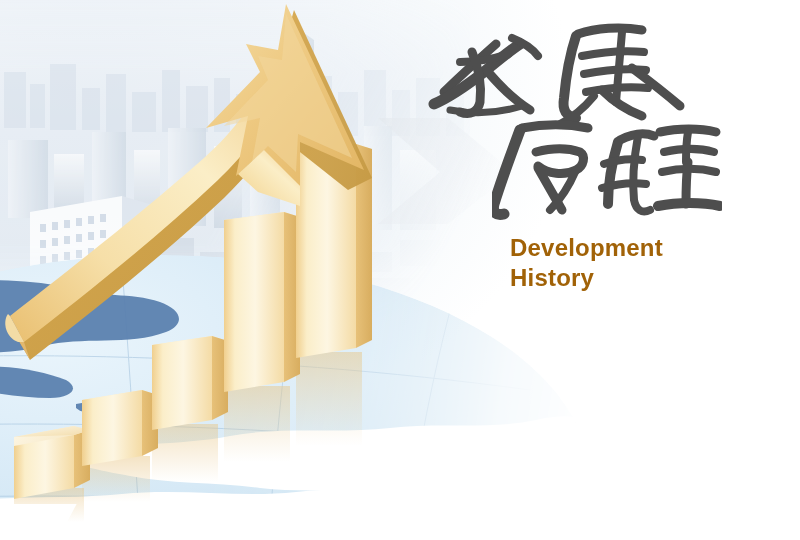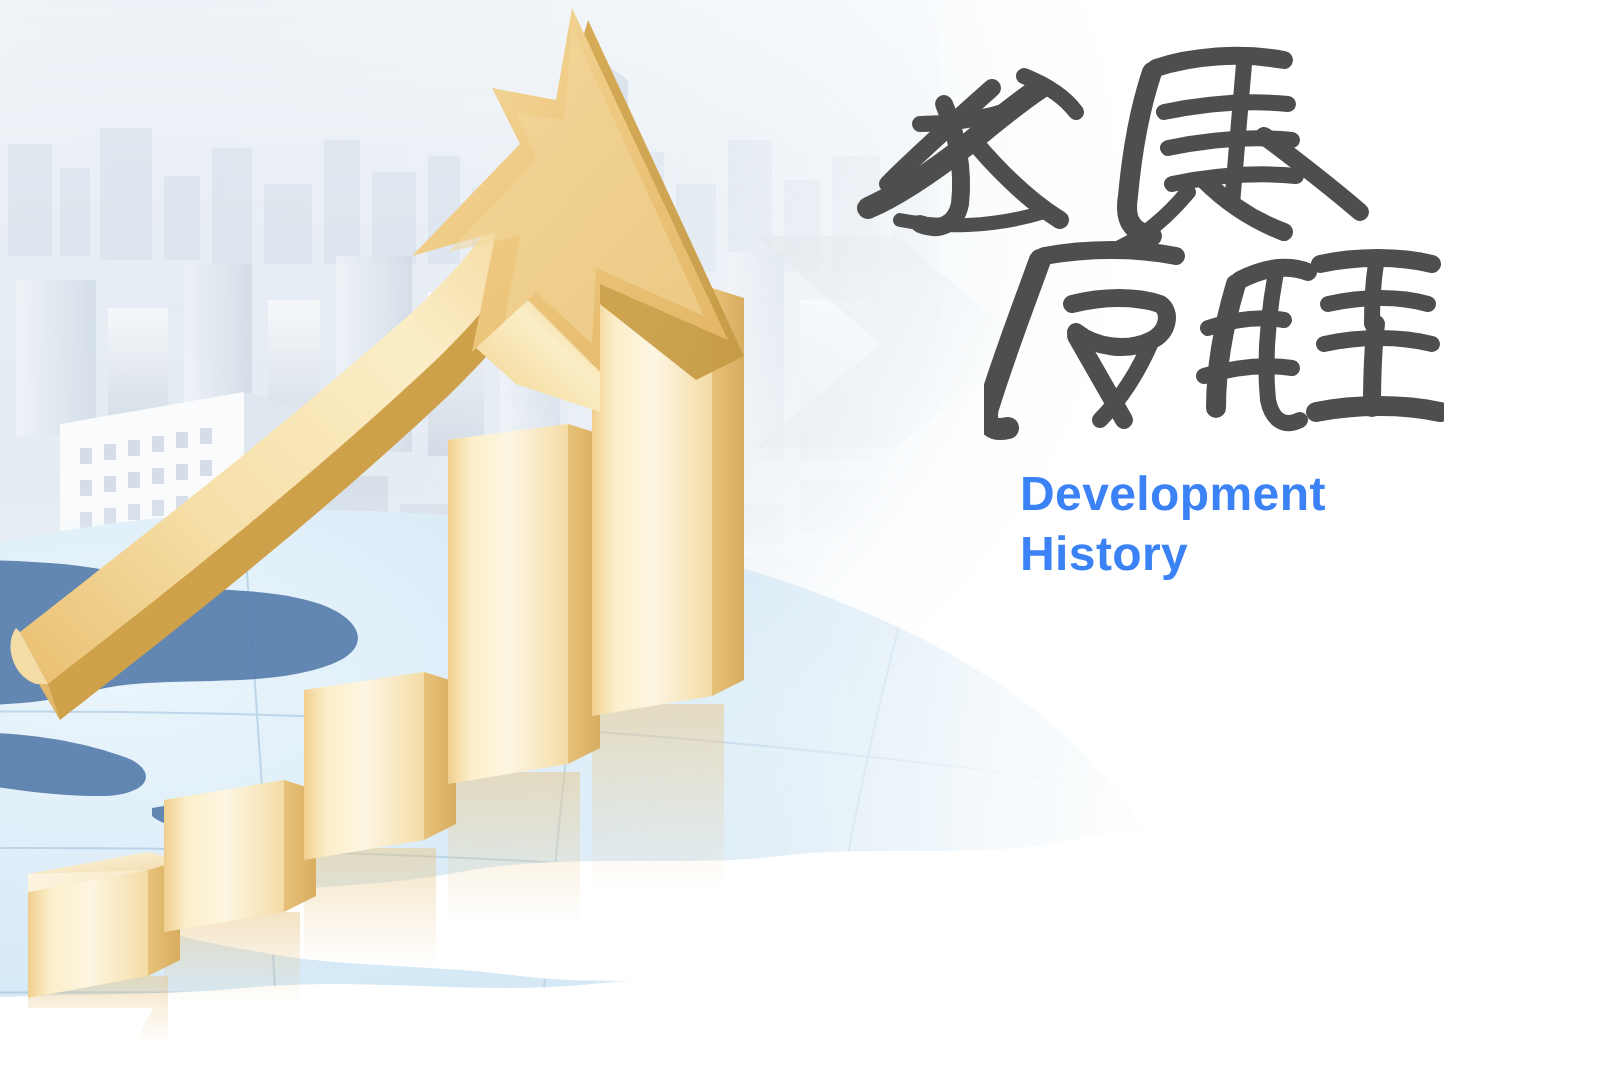--- a/index.html
+++ b/index.html
@@ -449,17 +449,17 @@
           <path d="M168 14 C 186 10, 208 10, 224 14" stroke-width="9"></path>
           <path d="M172 34 C 190 30, 208 30, 222 34" stroke-width="8"></path>
           <path d="M196 14 C 194 26, 194 36, 194 44" stroke-width="8"></path>
           <path d="M170 54 C 188 50, 208 50, 224 54" stroke-width="8"></path>
           <path d="M196 44 C 194 60, 194 74, 194 86" stroke-width="9"></path>
           <path d="M166 88 C 186 84, 210 84, 228 88" stroke-width="10"></path>
         </g>
       </svg>
     </div>
 
-    <div class="en-title" style="color:#3b82f6">Development
+    <div class="en-title" style="color:#a16207">Development
 History</div>
   </div>
 
 </div>
 
 </body></html>

